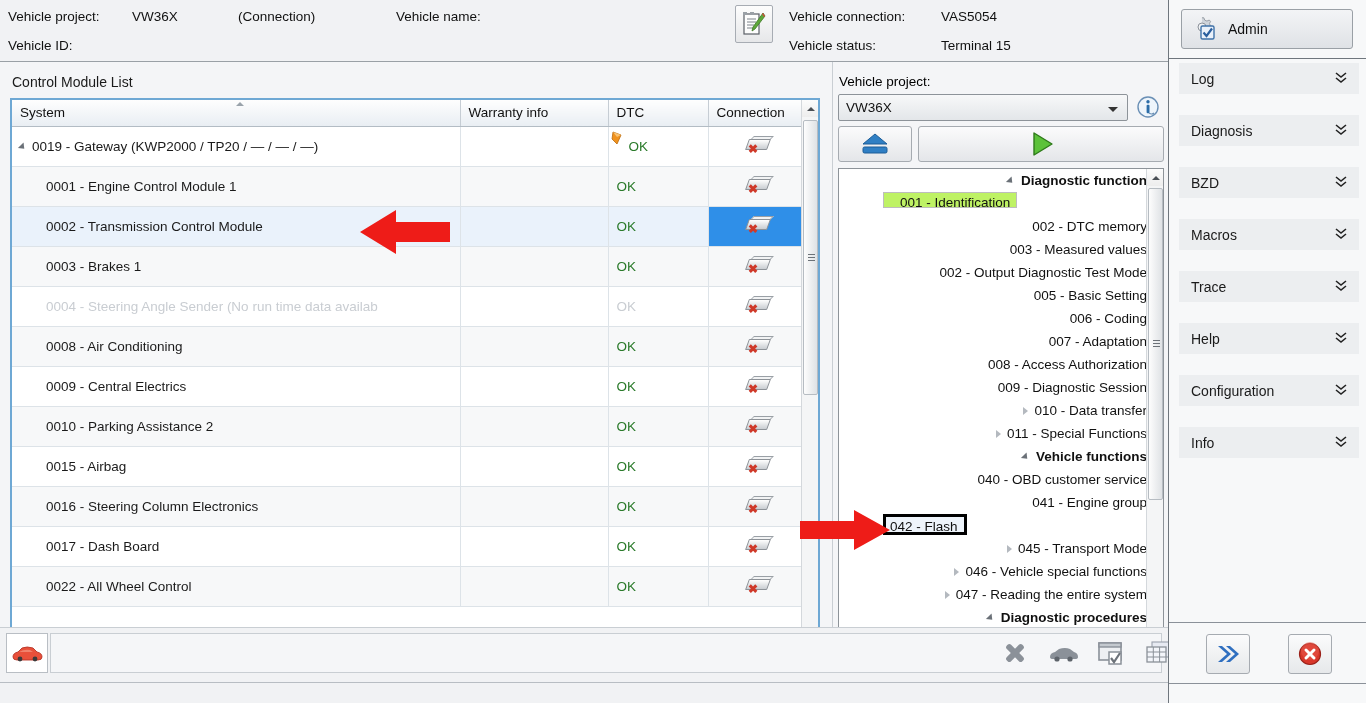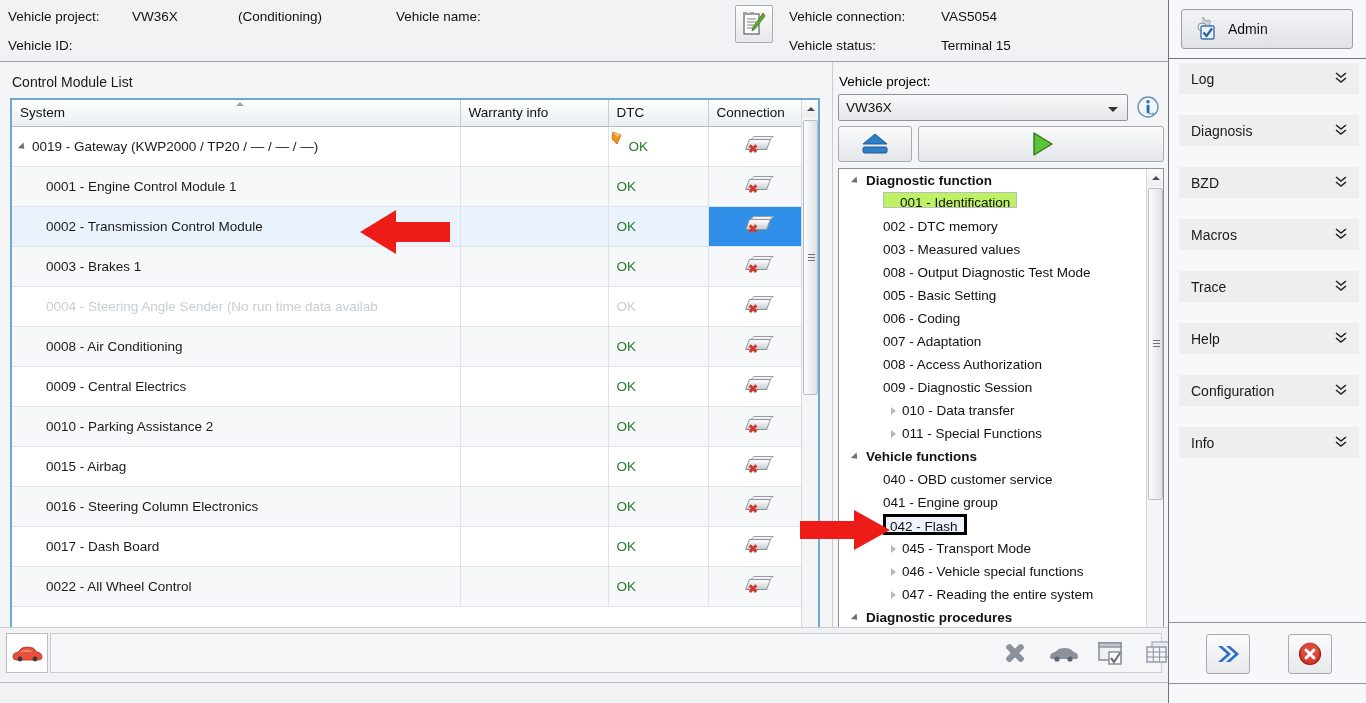--- a/index.html
+++ b/index.html
@@ -250,21 +250,21 @@
     position: absolute; left: 5px; top: 106px;
     width: 326px; height: 519px;
     background: #ffffff;
     border: 1px solid #8d9399;
     overflow: hidden;
   }
   .tree-list { position: absolute; left: 0; top: 0; width: 308px; }
   .tnode {
     height: 23px; line-height: 23px;
     font-size: 13.5px; white-space: nowrap;
-    padding-left: 8px; color: #111;
+    padding-left: 8px; color: #111; text-align: right;
   }
   .tnode.group { font-weight: bold; }
   .tnode.child { padding-left: 44px; }
   .tnode.child.collapsible { padding-left: 30px; }
   .tnode.sel-light {
     display: inline-block; background: #bef264;
     border: 1px solid #bdbdbd; height: 16px; line-height: 19px;
     margin-left: 44px; padding-left: 16px; padding-right: 6px;
   }
   .tnode.sel-blue {
@@ -409,21 +409,21 @@
   .red-arrow { position: absolute; }
 </style>
 </head>
 <body>
 
 <div class="app">
 
   <div class="header">
     <div class="hdr-cell hl-vp">Vehicle project:</div>
     <div class="hdr-cell hv-vp">VW36X</div>
-    <div class="hdr-cell hl-eng">(Conditioning)</div>
+    <div class="hdr-cell hl-eng">(Connection)</div>
     <div class="hdr-cell hl-vn">Vehicle name:</div>
     <div class="hdr-cell hl-vid">Vehicle ID:</div>
     <div class="hdr-cell hl-vc">Vehicle connection:</div>
     <div class="hdr-cell hv-vc">VAS5054</div>
     <div class="hdr-cell hl-vs">Vehicle status:</div>
     <div class="hdr-cell hv-vs">Terminal 15</div>
 
     <div class="notepad-btn">
       <svg width="24" height="26" viewBox="0 0 24 26">
         <rect x="2" y="3" width="15" height="20" fill="#fdfdfd" stroke="#5a5f66" stroke-width="1.2"></rect>
@@ -594,21 +594,21 @@
             <div class="tnode group"><span class="grp-tri"></span><span>Diagnostic function</span></div>
           </div>
           <div class="trow"><div class="tnode sel-light"><span>001 - Identification</span></div></div>
           <div class="trow">
             <div class="tnode child"><span>002 - DTC memory</span></div>
           </div>
           <div class="trow">
             <div class="tnode child"><span>003 - Measured values</span></div>
           </div>
           <div class="trow">
-            <div class="tnode child"><span>008 - Output Diagnostic Test Mode</span></div>
+            <div class="tnode child"><span>002 - Output Diagnostic Test Mode</span></div>
           </div>
           <div class="trow">
             <div class="tnode child"><span>005 - Basic Setting</span></div>
           </div>
           <div class="trow">
             <div class="tnode child"><span>006 - Coding</span></div>
           </div>
           <div class="trow">
             <div class="tnode child"><span>007 - Adaptation</span></div>
           </div>

